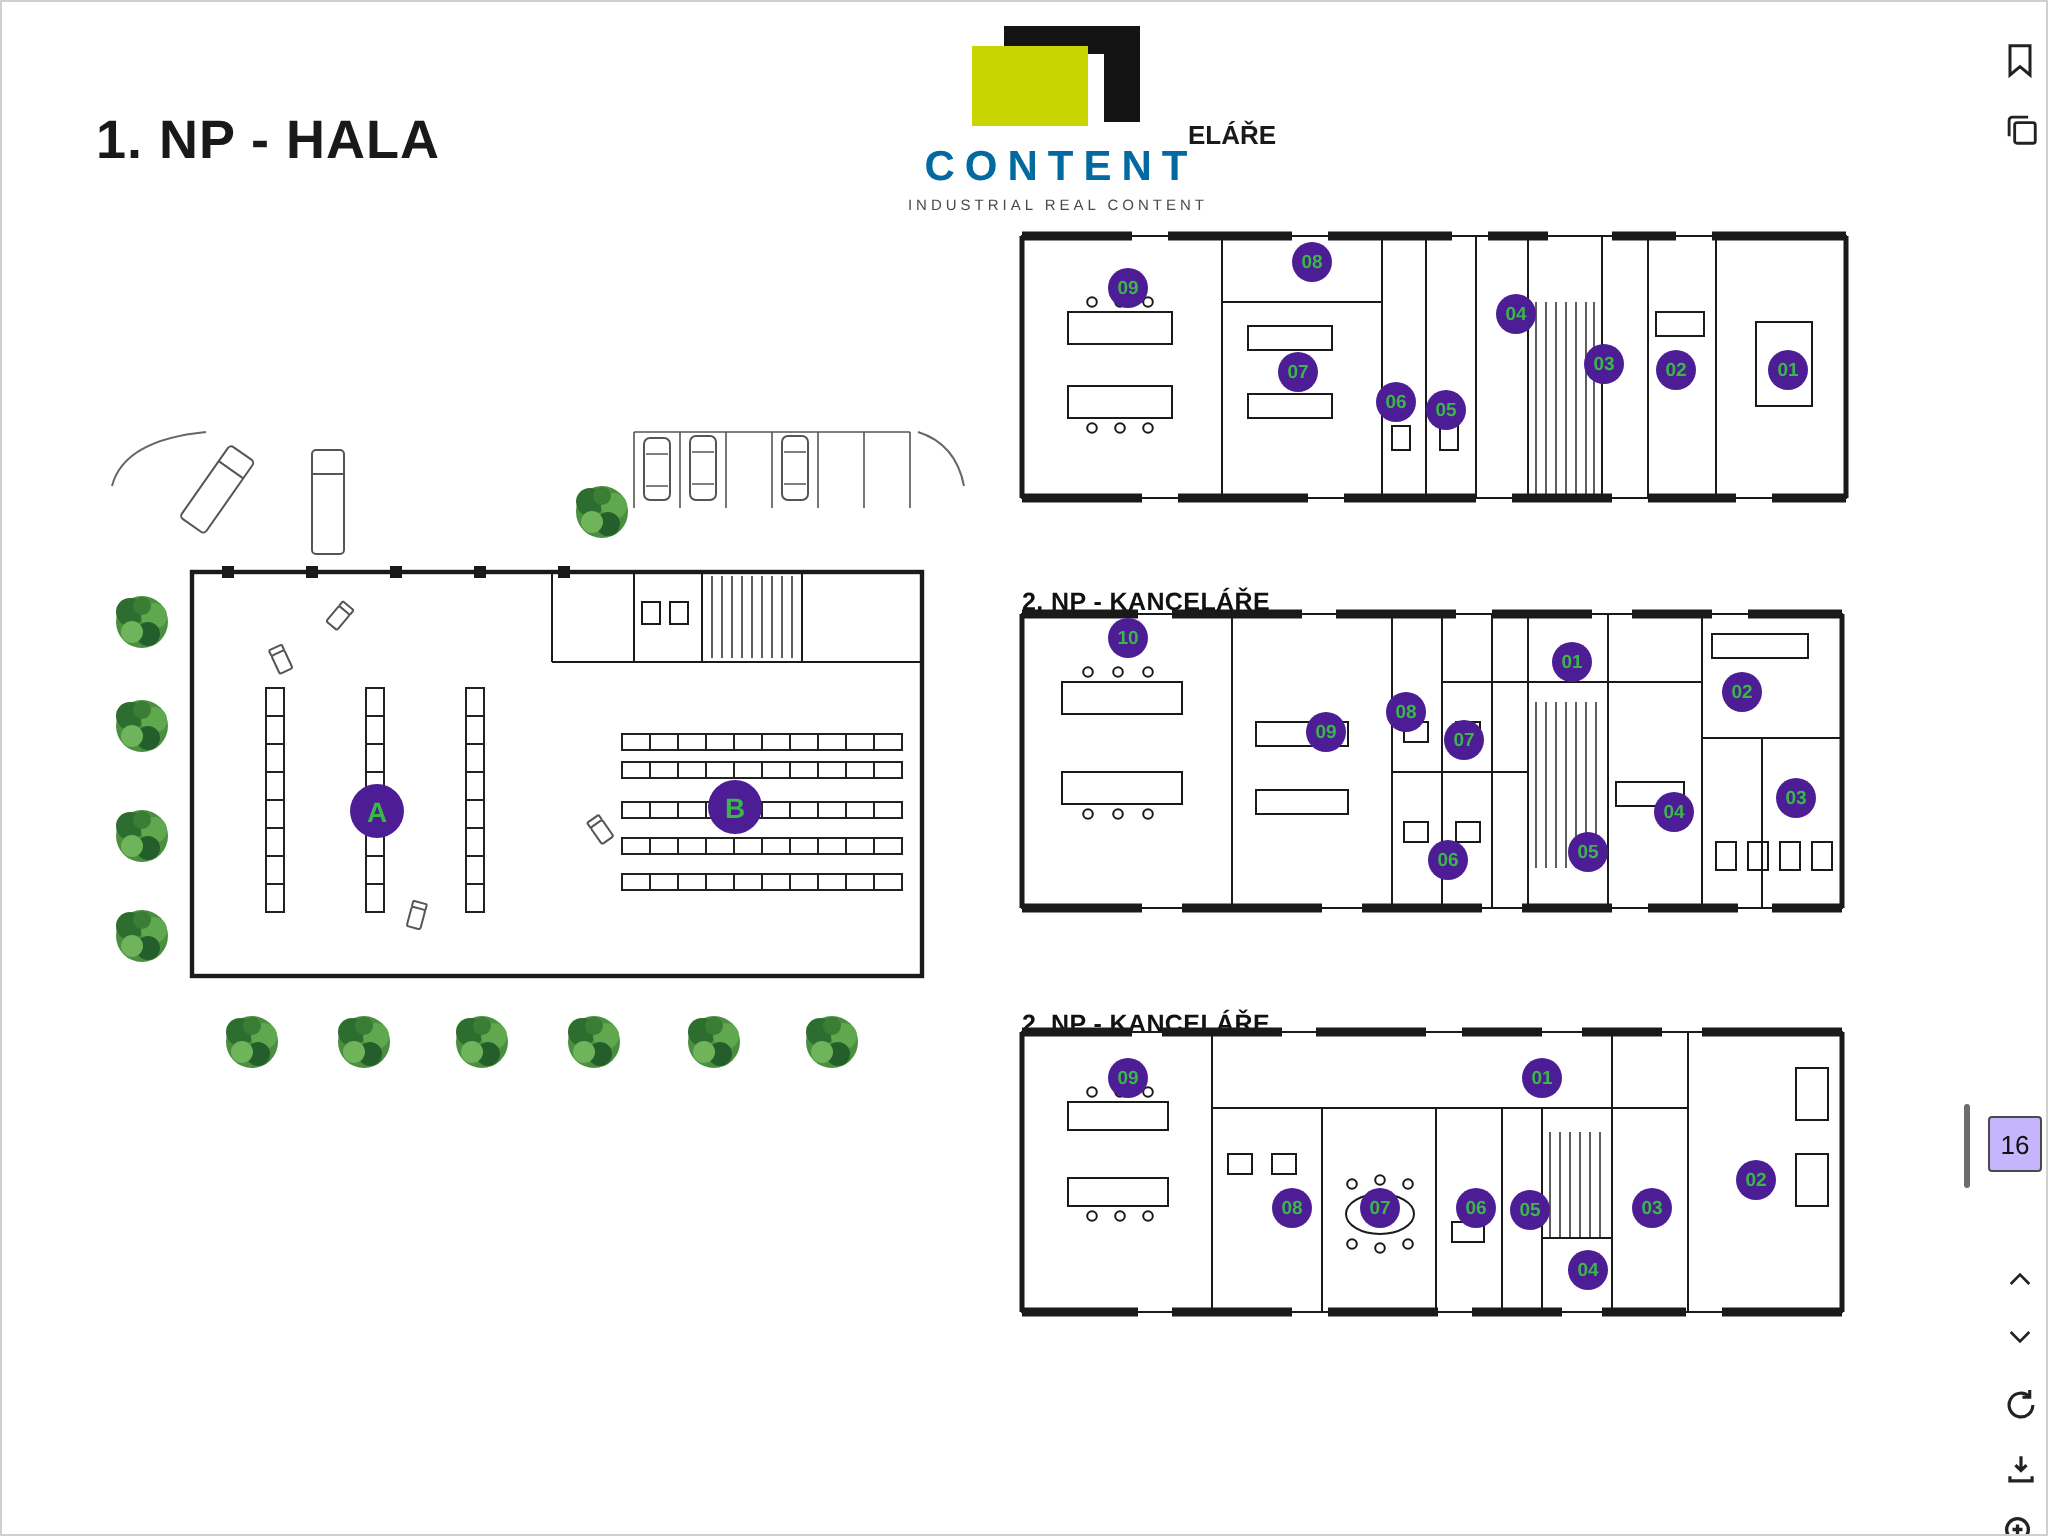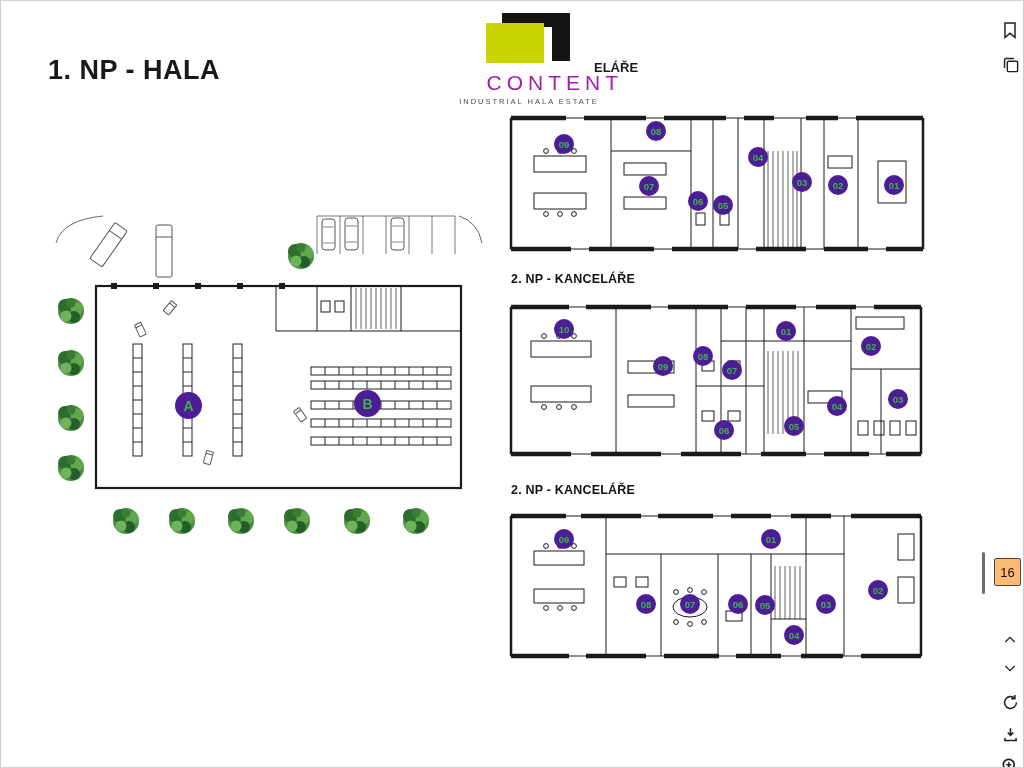--- a/index.html
+++ b/index.html
@@ -1,48 +1,48 @@
 <!DOCTYPE html>
 <html><head>
 <meta charset="utf-8">
 <style>
   html,body{margin:0;padding:0;background:#fff;}
   .page{position:relative;width:1024px;height:768px;background:#fff;overflow:hidden;
         border:1px solid #cfcfcf;box-sizing:border-box;
         font-family:"Liberation Sans",sans-serif;color:#1a1a1a;}
   .title{position:absolute;left:47px;top:54px;font-size:27px;font-weight:700;letter-spacing:.5px;color:#191919;}
   .logo{position:absolute;left:432px;top:10px;width:190px;text-align:center;}
-  .logo-name{font-size:21px;font-weight:400;letter-spacing:5px;color:#a21caf;margin-top:2px;margin-left:5px;text-align:right;}
+  .logo-name{font-size:21px;font-weight:700;letter-spacing:5px;color:#0369a1;margin-top:2px;margin-left:5px;}
   .logo-sub{font-size:7.5px;letter-spacing:2px;color:#4a4a4a;margin-top:2px;margin-left:2px;}
   .partial-label{position:absolute;left:593px;top:59px;font-size:13px;font-weight:700;color:#1a1a1a;}
-  .plan-label{position:absolute;font-size:12.5px;font-weight:700;letter-spacing:.2px;color:#111;}
+  .plan-label{position:absolute;font-size:12.5px;font-weight:700;letter-spacing:.2px;color:#111;margin-top:22px;}
   .plan-svg{position:absolute;}
   .marker{position:absolute;width:20px;height:20px;border-radius:50%;background:#4c1d95;
           color:#3cb54a;font-size:9.5px;font-weight:700;display:flex;align-items:center;justify-content:center;}
   .marker.big{width:27px;height:27px;font-size:14px;}
   .side-btn{position:absolute;left:996px;width:26px;height:26px;display:flex;align-items:center;justify-content:center;cursor:pointer;}
   .page-box{position:absolute;left:993px;top:557px;width:27px;height:28px;border:1.5px solid #4a4a4a;border-radius:2px;
-            display:flex;align-items:center;justify-content:center;font-size:13px;color:#111;box-sizing:border-box;background:#fdba74;}
+            display:flex;align-items:center;justify-content:center;font-size:13px;color:#111;box-sizing:border-box;background:#c4b5fd;}
   .page-total{position:absolute;left:993px;top:594px;width:27px;text-align:center;font-size:13px;color:#222;margin-left:37px;}
   .scroll-thumb{position:absolute;left:981px;top:551px;width:3px;height:42px;background:#6d6d6d;border-radius:2px;}
 </style>
 </head>
 <body>
 
 <div class="page">
 
   <div class="title">1. NP - HALA</div>
 
   <div class="logo">
     <svg width="84" height="54" viewBox="0 0 84 54">
       <polygon points="16,2 84,2 84,50 66,50 66,16 16,16" fill="#141414"></polygon>
       <rect x="0" y="12" width="58" height="40" fill="#c9d400"></rect>
     </svg>
     <div class="logo-name">CONTENT</div>
-    <div class="logo-sub">INDUSTRIAL HALA ESTATE</div>
+    <div class="logo-sub">INDUSTRIAL REAL CONTENT</div>
   </div>
 
   <div class="partial-label">ELÁŘE</div>
 
   <svg class="plan-svg" style="left:48px;top:208px" width="445" height="335" viewBox="0 0 445 335">
     <defs>
       <g id="tree">
         <circle cx="0" cy="0" r="13" fill="#4a8f3f"></circle>
         <circle cx="-6" cy="-5" r="7" fill="#2d6d2f"></circle>
         <circle cx="6" cy="-3" r="6.5" fill="#5fa84e"></circle>
@@ -241,21 +241,21 @@
   <div class="marker" style="left:553px;top:133px">09</div>
   <div class="marker" style="left:645px;top:120px">08</div>
   <div class="marker" style="left:638px;top:175px">07</div>
   <div class="marker" style="left:687px;top:190px">06</div>
   <div class="marker" style="left:712px;top:194px">05</div>
   <div class="marker" style="left:747px;top:146px">04</div>
   <div class="marker" style="left:791px;top:171px">03</div>
   <div class="marker" style="left:827px;top:174px">02</div>
   <div class="marker" style="left:883px;top:174px">01</div>
 
-  <div class="marker" style="left:553px;top:318px">10</div>
+  <div class="marker" style="left:553px;top:308px">10</div>
   <div class="marker" style="left:652px;top:355px">09</div>
   <div class="marker" style="left:692px;top:345px">08</div>
   <div class="marker" style="left:721px;top:359px">07</div>
   <div class="marker" style="left:713px;top:419px">06</div>
   <div class="marker" style="left:783px;top:415px">05</div>
   <div class="marker" style="left:826px;top:395px">04</div>
   <div class="marker" style="left:887px;top:388px">03</div>
   <div class="marker" style="left:860px;top:335px">02</div>
   <div class="marker" style="left:775px;top:320px">01</div>
 

